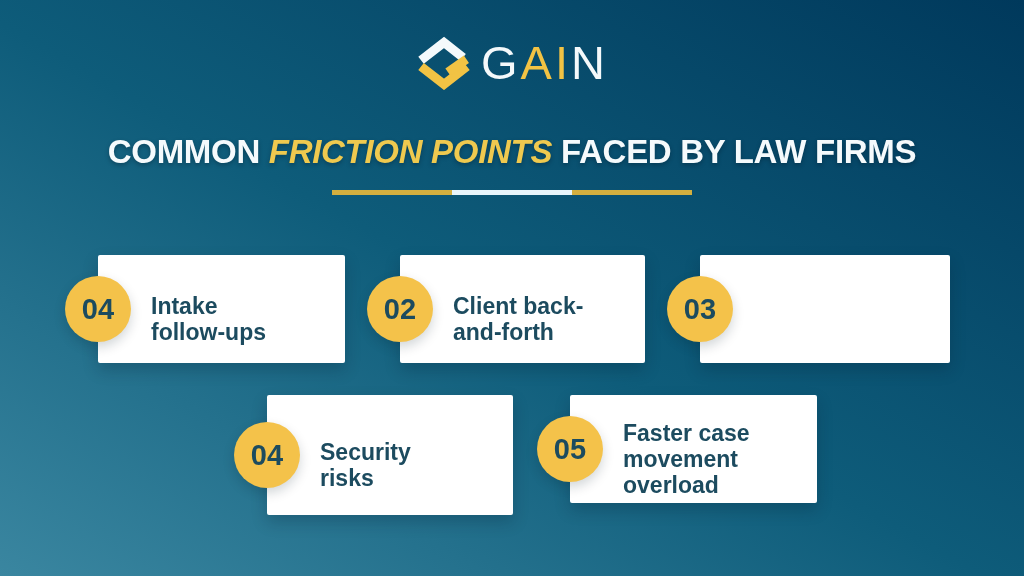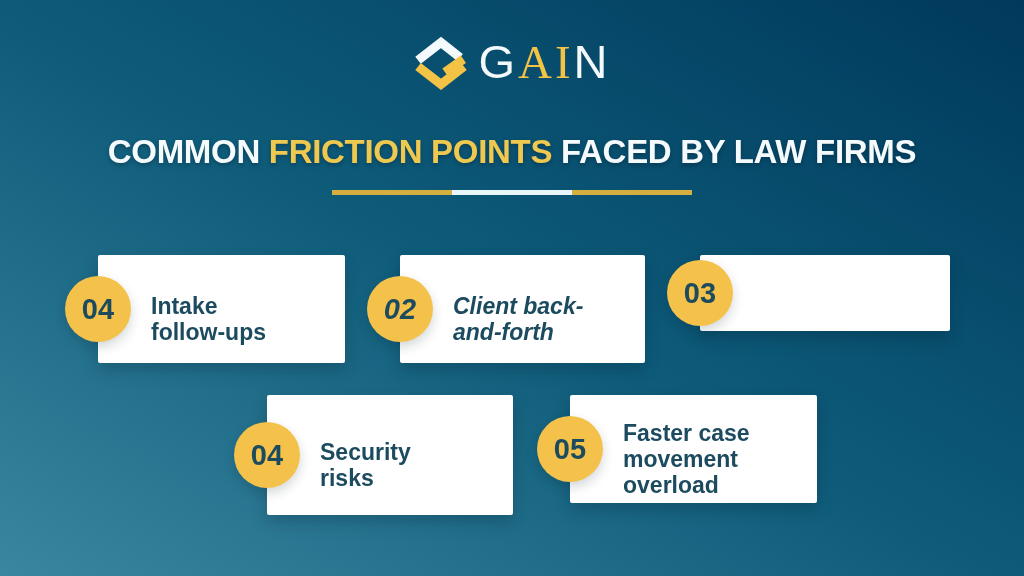--- a/index.html
+++ b/index.html
@@ -26,37 +26,37 @@
     gap: 9px;
   }
   .logo-icon { width: 56px; height: 56px; display: block; }
   .logo-word {
     font-size: 47px;
     font-weight: 400;
     letter-spacing: 3px;
     line-height: 1;
     color: #f4f9fb;
   }
-  .logo-word .gold { color: #f2c344; font-family: Liberation Serif, serif; }
+  .logo-word .gold { color: #f2c344; }
 
   
   .title {
     position: absolute;
     top: 133px;
     left: 0;
     width: 100%;
     text-align: center;
     font-size: 33px;
     font-weight: bold;
     letter-spacing: -0.3px;
     color: #f5fafc;
     text-shadow: 0 2px 4px rgba(0, 20, 35, 0.35);
     white-space: nowrap;
   }
-  .title .highlight { color: #efc94f; }
+  .title .highlight { color: #efc94f; font-style: italic; }
 
   
   .divider {
     position: absolute;
     top: 190px;
     left: 50%;
     transform: translateX(-50%);
     width: 360px;
     height: 5px;
     display: flex;
@@ -68,22 +68,22 @@
   
   .card {
     position: absolute;
     background: #ffffff;
     border-radius: 2px;
     box-shadow: 0 7px 16px rgba(0, 25, 40, 0.22);
     display: flex;
     align-items: center;
   }
   .card-1 { left:  98px; top: 255px; width: 247px; height: 108px; }
-  .card-2 { left: 400px; top: 255px; width: 245px; height: 108px; font-style: italic; }
-  .card-3 { left: 700px; top: 255px; width: 250px; height: 76px; }
+  .card-2 { left: 400px; top: 255px; width: 245px; height: 108px; }
+  .card-3 { left: 700px; top: 255px; width: 250px; height: 108px; }
   .card-4 { left: 267px; top: 395px; width: 246px; height: 120px; }
   .card-5 { left: 570px; top: 395px; width: 247px; height: 108px; }
 
   .badge {
     position: absolute;
     left: -33px;
     top: 50%;
     transform: translateY(-50%);
     width: 66px;
     height: 66px;

